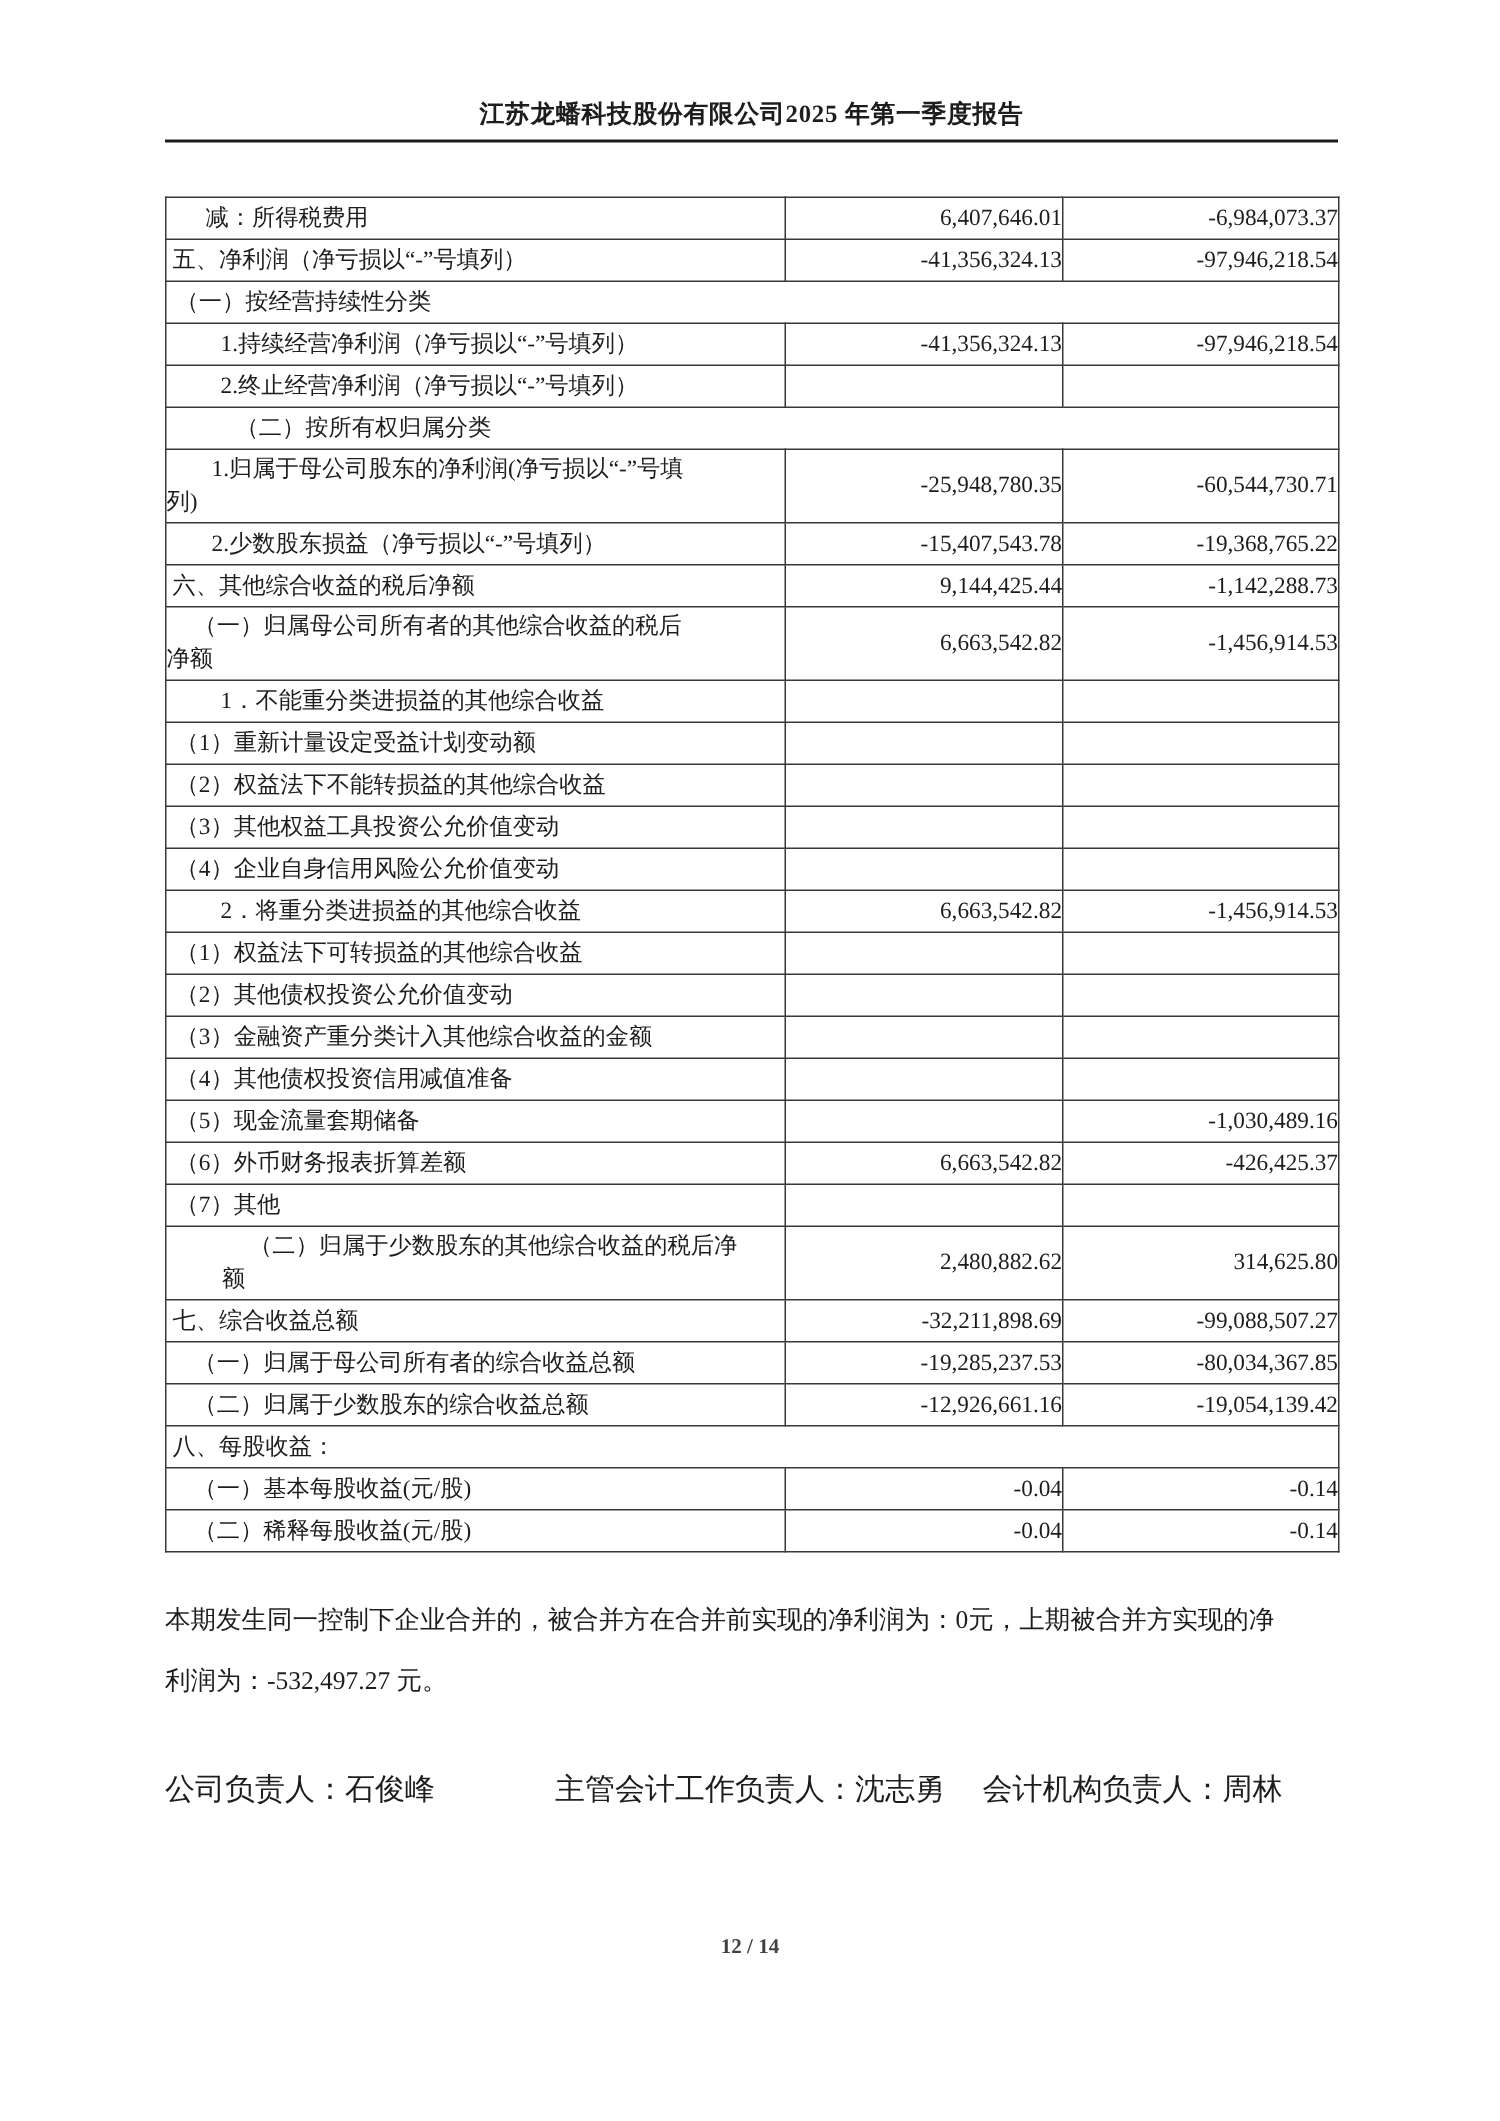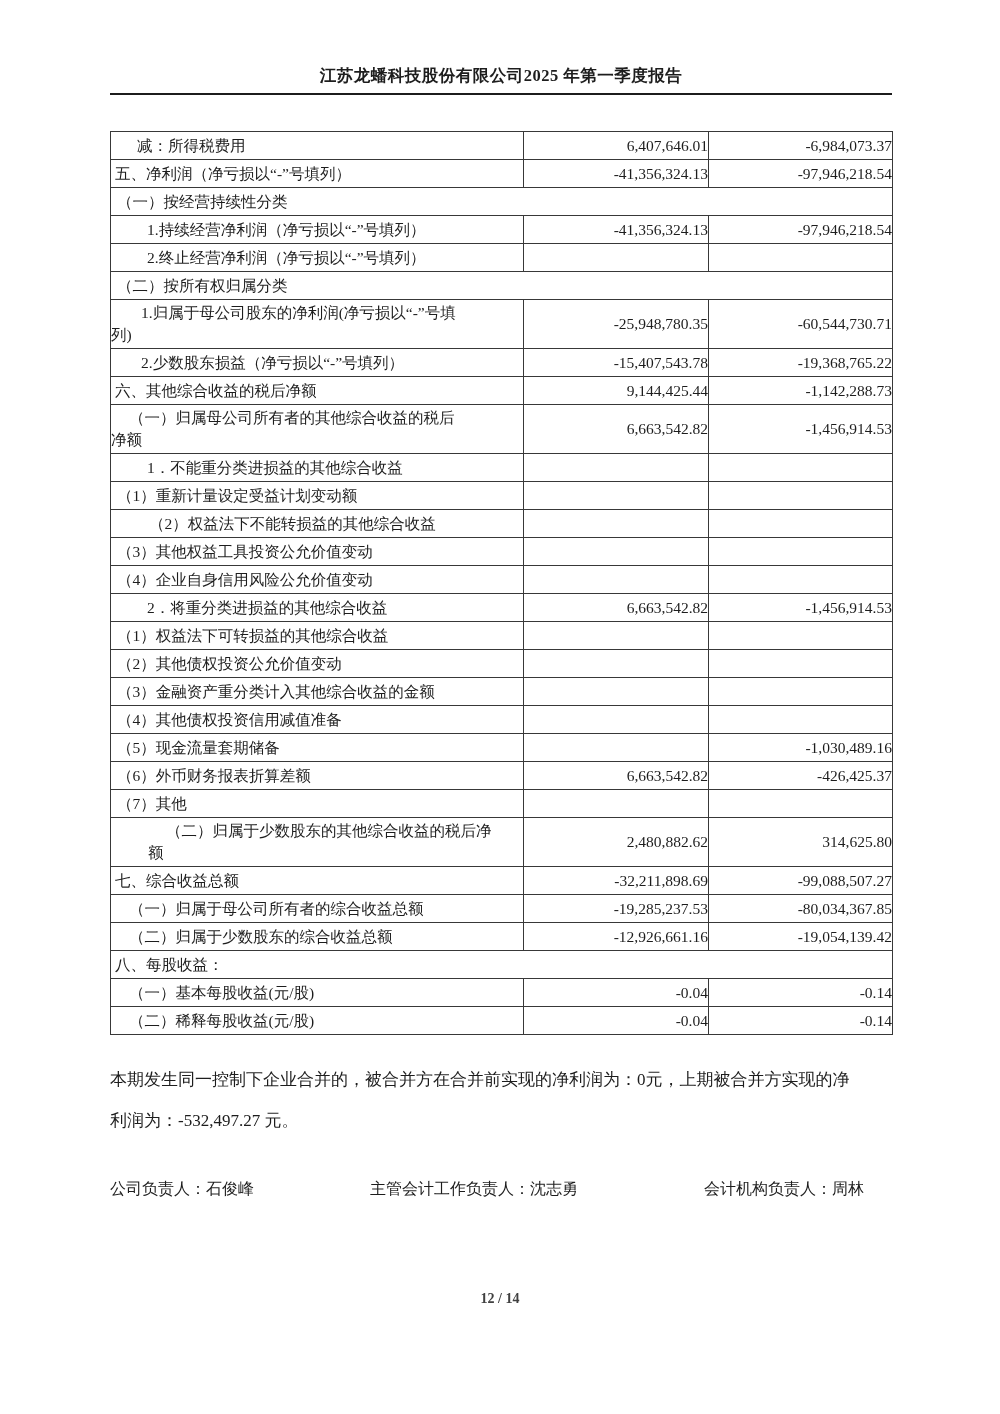--- a/index.html
+++ b/index.html
@@ -52,26 +52,26 @@
     margin:24px 0 0 0;
     font-size:17px;
     line-height:41px;
     white-space:pre-wrap;
     text-align:justify;
   }
   .signatures {
     position:relative;
     margin-top:38px;
     height:24px;
-    font-size:16px;
+    font-size:20px;
   }
   .signatures .sig { position:absolute; top:0; white-space:nowrap; }
   .sig-1 { left:0; }
   .sig-2 { left:260px; }
-  .sig-3 { left:594px;font-family:Liberation Mono, monospace; }
+  .sig-3 { left:545px;font-family:Liberation Mono, monospace; }
   .page-footer {
     position:absolute;
     left:0; top:1291px;
     width:100%;
     text-align:center;
     font-weight:bold;
     font-size:14px;
     color:#404040;
   }
 </style>
@@ -109,21 +109,21 @@
             <td class="label-cell" style="text-indent: 36px;">1.持续经营净利润（净亏损以“-”号填列）</td>
             <td class="num-cell">-41,356,324.13</td>
             <td class="num-cell">-97,946,218.54</td>
           </tr>
           <tr>
             <td class="label-cell" style="text-indent: 36px;">2.终止经营净利润（净亏损以“-”号填列）</td>
             <td class="num-cell"></td>
             <td class="num-cell"></td>
           </tr>
           <tr>
-            <td class="label-cell" colspan="3" style="text-indent: 6px;">（二）按所有权归属分类</td>
+            <td class="label-cell" colspan="3" style="text-indent: 6px; padding-left: 40px;">（二）按所有权归属分类</td>
           </tr>
           <tr>
             <td class="label-cell" style="text-indent: 30px;">1.归属于母公司股东的净利润(净亏损以“-”号填
 列)</td>
             <td class="num-cell">-25,948,780.35</td>
             <td class="num-cell">-60,544,730.71</td>
           </tr>
           <tr>
             <td class="label-cell" style="text-indent: 30px;">2.少数股东损益（净亏损以“-”号填列）</td>
             <td class="num-cell">-15,407,543.78</td>
@@ -144,21 +144,21 @@
             <td class="label-cell" style="text-indent: 36px;">1．不能重分类进损益的其他综合收益</td>
             <td class="num-cell"></td>
             <td class="num-cell"></td>
           </tr>
           <tr>
             <td class="label-cell" style="text-indent: 6px;">（1）重新计量设定受益计划变动额</td>
             <td class="num-cell"></td>
             <td class="num-cell"></td>
           </tr>
           <tr>
-            <td class="label-cell" style="text-indent: 6px; padding-left: 32px;">（2）权益法下不能转损益的其他综合收益</td>
+            <td class="label-cell" style="text-indent: 6px;">（2）权益法下不能转损益的其他综合收益</td>
             <td class="num-cell"></td>
             <td class="num-cell"></td>
           </tr>
           <tr>
             <td class="label-cell" style="text-indent: 6px;">（3）其他权益工具投资公允价值变动</td>
             <td class="num-cell"></td>
             <td class="num-cell"></td>
           </tr>
           <tr>
             <td class="label-cell" style="text-indent: 6px;">（4）企业自身信用风险公允价值变动</td>

